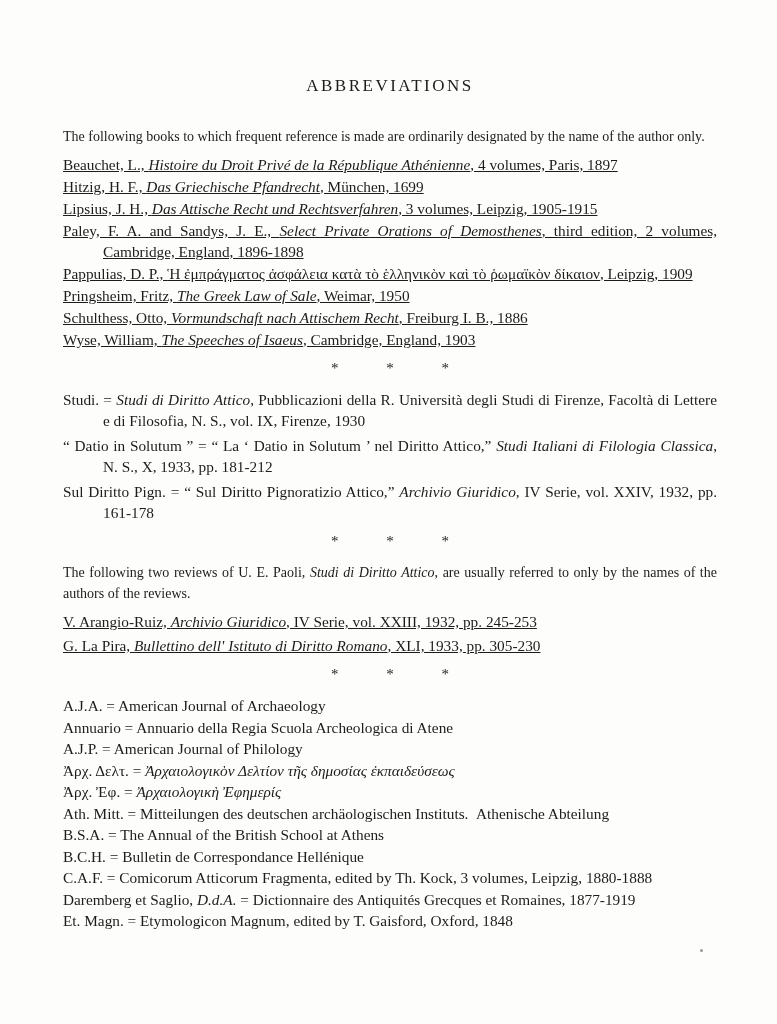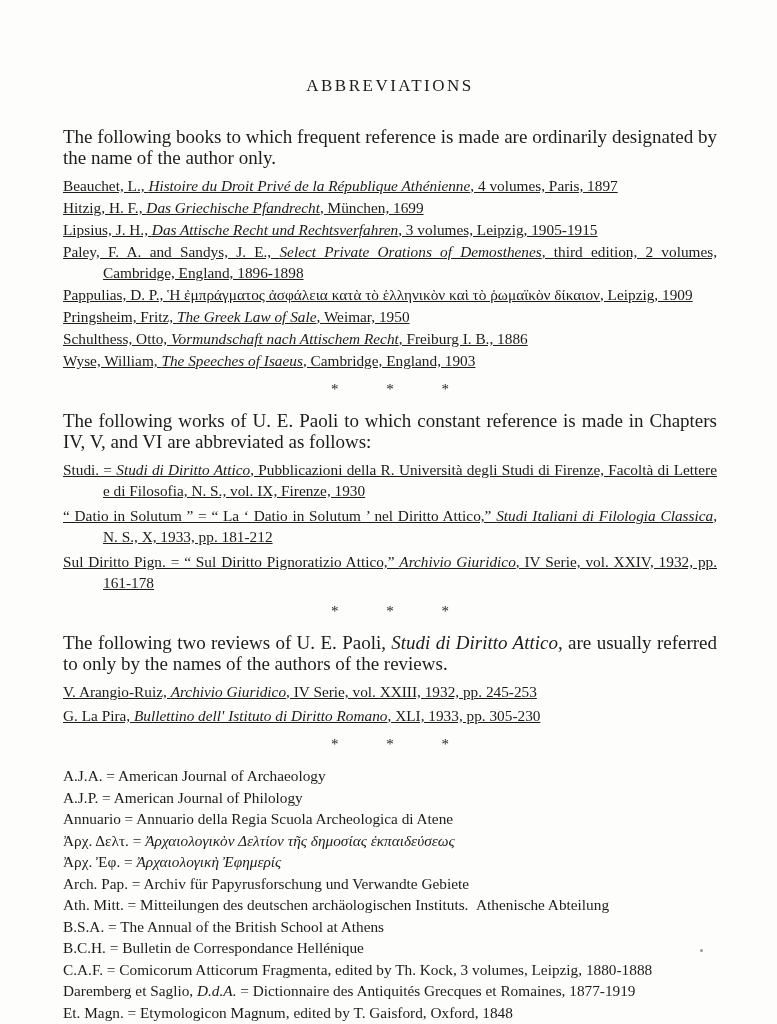--- a/index.html
+++ b/index.html
@@ -18,21 +18,21 @@
     padding: 76px 60px 0 63px;
   }
   .title {
     font-size: 17px;
     font-weight: normal;
     letter-spacing: 2.5px;
     text-align: center;
     margin-bottom: 30px;
   }
   .para {
-    font-size: 19px;
+    font-size: 14px;
     line-height: 21px;
     text-align: justify;
     margin-bottom: 7px;
   }
   .para + .hlist { margin-top: 6px; text-decoration: underline; }
   .hlist .entry {
     font-size: 15.3px;
     line-height: 21px;
     text-align: justify;
     padding-left: 40px;
@@ -78,46 +78,44 @@
         <div class="entry"><span class="rm">Lipsius, J. H., </span><span class="it">Das Attische Recht und Rechtsverfahren</span><span class="rm">, 3 volumes, Leipzig, 1905-1915</span></div>
         <div class="entry"><span class="rm">Paley, F. A. and Sandys, J. E., </span><span class="it">Select Private Orations of Demosthenes</span><span class="rm">, third edition, 2 volumes, Cambridge, England, 1896-1898</span></div>
         <div class="entry"><span class="rm">Pappulias, D. P., </span><span class="rm">Ἡ ἐμπράγματος ἀσφάλεια κατὰ τὸ ἑλληνικὸν καὶ τὸ ῥωμαϊκὸν δίκαιον</span><span class="rm">, Leipzig, 1909</span></div>
         <div class="entry"><span class="rm">Pringsheim, Fritz, </span><span class="it">The Greek Law of Sale</span><span class="rm">, Weimar, 1950</span></div>
         <div class="entry"><span class="rm">Schulthess, Otto, </span><span class="it">Vormundschaft nach Attischem Recht</span><span class="rm">, Freiburg I. B., 1886</span></div>
         <div class="entry"><span class="rm">Wyse, William, </span><span class="it">The Speeches of Isaeus</span><span class="rm">, Cambridge, England, 1903</span></div>
       </div>
 
     <div class="stars">* * *</div>
 
-    <p class="para"><span class="rm">The following works of U. E. Paoli to which constant reference is made in Chapters IV, V, and VI are abbreviated as follows:</span></p>
 
     <div class="hlist paoli">
         <div class="entry"><span class="rm">Studi. = </span><span class="it">Studi di Diritto Attico</span><span class="rm">, Pubblicazioni della R. Università degli Studi di Firenze, Facoltà di Lettere e di Filosofia, N. S., vol. IX, Firenze, 1930</span></div>
         <div class="entry"><span class="rm">“ Datio in Solutum ” = “ La ‘ Datio in Solutum ’ nel Diritto Attico,” </span><span class="it">Studi Italiani di Filologia Classica</span><span class="rm">, N. S., X, 1933, pp. 181-212</span></div>
         <div class="entry"><span class="rm">Sul Diritto Pign. = “ Sul Diritto Pignoratizio Attico,” </span><span class="it">Archivio Giuridico</span><span class="rm">, IV Serie, vol. XXIV, 1932, pp. 161-178</span></div>
       </div>
 
     <div class="stars">* * *</div>
 
     <p class="para"><span class="rm">The following two reviews of U. E. Paoli, </span><span class="it">Studi di Diritto Attico</span><span class="rm">, are usually referred to only by the names of the authors of the reviews.</span></p>
 
     <div class="hlist reviews">
         <div class="entry"><span class="rm">V. Arangio-Ruiz, </span><span class="it">Archivio Giuridico</span><span class="rm">, IV Serie, vol. XXIII, 1932, pp. 245-253</span></div>
         <div class="entry"><span class="rm">G. La Pira, </span><span class="it">Bullettino dell' Istituto di Diritto Romano</span><span class="rm">, XLI, 1933, pp. 305-230</span></div>
       </div>
 
     <div class="stars">* * *</div>
 
     <div class="hlist abbrevs">
         <div class="entry"><span class="rm">A.J.A. = American Journal of Archaeology</span></div>
+        <div class="entry"><span class="rm">Annuario = Annuario della Regia Scuola Archeologica di Atene</span></div>
         <div class="entry"><span class="rm">A.J.P. = American Journal of Philology</span></div>
-        <div class="entry"><span class="rm">Annuario = Annuario della Regia Scuola Archeologica di Atene</span></div>
         <div class="entry"><span class="rm">Ἀρχ. Δελτ. = </span><span class="it">Ἀρχαιολογικὸν Δελτίον τῆς δημοσίας ἐκπαιδεύσεως</span></div>
         <div class="entry"><span class="rm">Ἀρχ. Ἐφ. = </span><span class="it">Ἀρχαιολογικὴ Ἐφημερίς</span></div>
-        <div class="entry"><span class="rm">Arch. Pap. = Archiv für Papyrusforschung und Verwandte Gebiete</span></div>
         <div class="entry"><span class="rm">Ath. Mitt. = Mitteilungen des deutschen archäologischen Instituts. Athenische Abteilung</span></div>
         <div class="entry"><span class="rm">B.S.A. = The Annual of the British School at Athens</span></div>
         <div class="entry"><span class="rm">B.C.H. = Bulletin de Correspondance Hellénique</span></div>
         <div class="entry"><span class="rm">C.A.F. = Comicorum Atticorum Fragmenta, edited by Th. Kock, 3 volumes, Leipzig, 1880-1888</span></div>
         <div class="entry"><span class="rm">Daremberg et Saglio, </span><span class="it">D.d.A.</span><span class="rm"> = Dictionnaire des Antiquités Grecques et Romaines, 1877-1919</span></div>
         <div class="entry"><span class="rm">Et. Magn. = Etymologicon Magnum, edited by T. Gaisford, Oxford, 1848</span></div>
       </div>
 
   </div>
 

